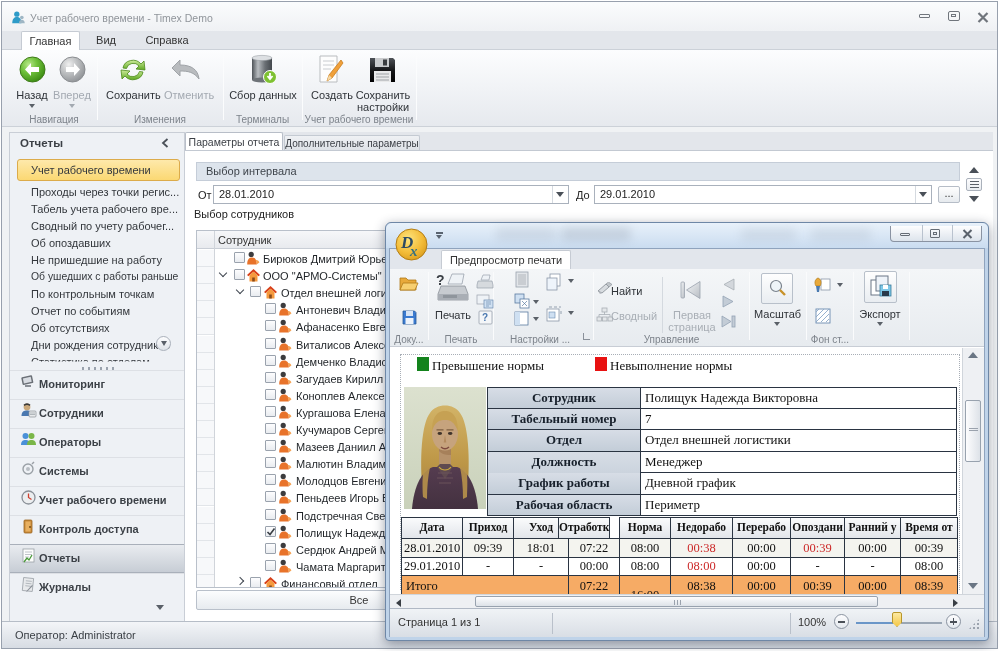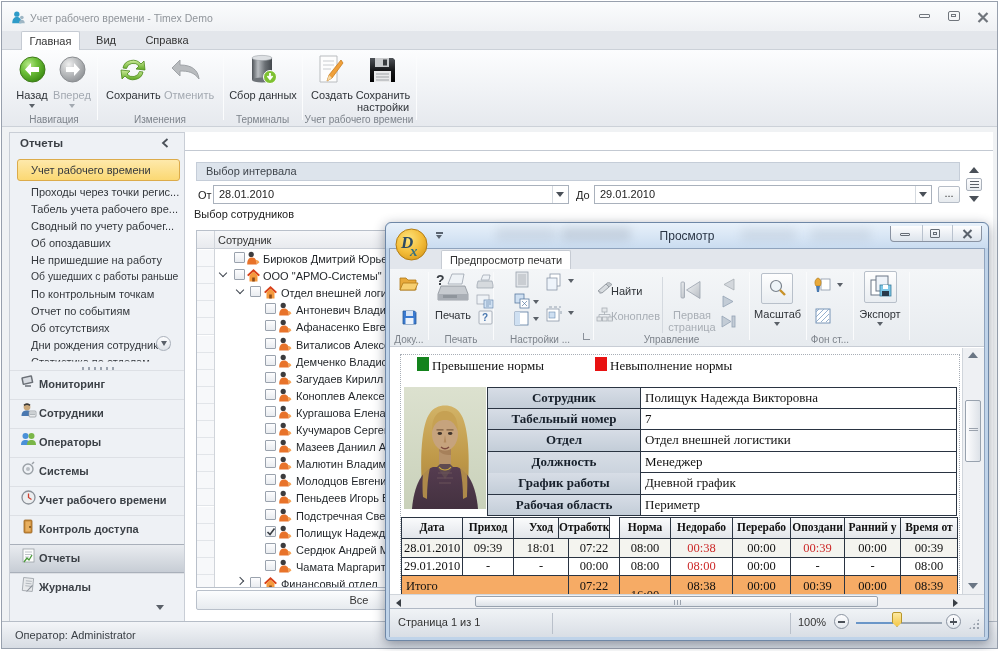--- a/index.html
+++ b/index.html
@@ -253,20 +253,24 @@
         <path d="M4 15 l3 -4 2 2 3 -5" stroke="#4a9a3a" stroke-width="1.3" fill="none"></path>
       </svg>
     <svg class="abs" style="left:10px;top:443px;" width="17" height="17" viewBox="0 0 17 17">
         <rect x="3" y="2" width="10" height="13" fill="#e8eaec" stroke="#9aa0a6" stroke-width="0.8" transform="rotate(6 8 8)"></rect>
         <path d="M5.5 5 h6 M5.5 7.5 h6 M5.5 10 h6" stroke="#a8adb3" stroke-width="0.8" transform="rotate(6 8 8)"></path>
         <path d="M12 9 L7 14.5 L6 16 L7.5 15.3 L13 9.8 Z" fill="#8a9098"></path>
       </svg>
     <div style="position:absolute;left:146px;top:472px;width:0;height:0;border-left:4px solid transparent;border-right:4px solid transparent;border-top:5px solid #5a6068;"></div>
   </div>
   <div id="content">
+    <div id="ctabrow">
+      <div class="ctab" style="left:0px;top:0px;width:98px;height:19px;line-height:19px;background:#fff;border:1px solid #b8bec8;border-bottom:none;border-radius:2px 2px 0 0;font-size:10.5px;">Параметры отчета</div>
+      <div class="ctab" style="left:99px;top:3px;width:136px;height:16px;line-height:16px;background:linear-gradient(#eff1f4,#dde1e6);border:1px solid #c4cad2;border-bottom:none;border-radius:2px 2px 0 0;font-size:10px;">Дополнительные параметры</div>
+    </div>
     <div id="cpanel">
       <div style="position:absolute;left:11px;top:11px;width:764px;height:19px;background:#dde4ec;border:1px solid #c5cdd8;font-size:11px;color:#3f454c;line-height:17px;padding-left:9px;">Выбор интервала</div>
       <div style="position:absolute;left:13px;top:38px;font-size:11px;color:#222;">От</div>
       <div class="field" style="left:28px;top:34px;width:356px;">28.01.2010</div>
       <div style="position:absolute;left:367px;top:35px;width:16px;height:17px;border-left:1px solid #d5dae0;"></div>
       <div class="fieldarr" style="left:371px;top:41px;"></div>
       <div style="position:absolute;left:391px;top:38px;font-size:11px;color:#222;">До</div>
       <div class="field" style="left:409px;top:34px;width:338px;">29.01.2010</div>
       <div style="position:absolute;left:730px;top:35px;width:16px;height:17px;border-left:1px solid #d5dae0;"></div>
       <div class="fieldarr" style="left:734px;top:41px;"></div>
@@ -458,21 +462,20 @@
   <div id="statusbar">
       <div style="position:absolute;left:13px;top:7px;">Оператор: Administrator</div>
     </div>
 </div>
 <div id="pv">
   <div id="pvtitle">
     <div style="position:absolute;left:110px;top:4px;width:60px;height:14px;background:#8a93a2;opacity:.18;filter:blur(5px);border-radius:4px;"></div>
     <div style="position:absolute;left:175px;top:4px;width:70px;height:14px;background:#77808f;opacity:.22;filter:blur(5px);border-radius:4px;"></div>
     <div style="position:absolute;left:355px;top:5px;width:55px;height:13px;background:#8a93a2;opacity:.16;filter:blur(5px);border-radius:4px;"></div>
     <div style="position:absolute;left:425px;top:5px;width:60px;height:13px;background:#8a93a2;opacity:.16;filter:blur(5px);border-radius:4px;"></div>
-    <div style="position:absolute;left:0;top:6px;width:602px;text-align:center;font-size:12px;color:#2a3545;">Просмотр</div>
     <div style="position:absolute;left:50px;top:9px;width:7px;height:1.5px;background:#5a6470;"></div>
       <div style="position:absolute;left:50px;top:12px;width:0;height:0;border-left:3.5px solid transparent;border-right:3.5px solid transparent;border-top:4px solid #5a6470;"></div>
   </div>
   <div style="position:absolute;left:504px;top:3px;width:92px;height:16px;background:linear-gradient(#fdfdfe,#dde4ec);border:1px solid #8a93a2;border-top:none;border-radius:0 0 4px 4px;">
     <div style="position:absolute;left:9px;top:7px;width:10px;height:3px;border:1px solid #666d76;border-radius:1px;"></div>
     <div style="position:absolute;left:31px;top:-1px;width:1px;height:16px;background:#b9c2ce;"></div>
     <div style="position:absolute;left:39px;top:3px;width:10px;height:9px;border:1px solid #666d76;border-radius:1px;">
         <div style="position:absolute;left:2px;top:1.5px;width:4px;height:3px;border:1px solid #666d76;"></div>
       </div>
     <div style="position:absolute;left:61px;top:-1px;width:1px;height:16px;background:#b9c2ce;"></div>
@@ -576,21 +579,21 @@
           <path d="M10 2 L13 5 L16 2.5 L12.5 0 Z" fill="#c0c5ca" stroke="#8f959c" stroke-width="0.7"></path>
         </svg>
       <div class="pvbtnlabel" style="left:221px;top:16px;">Найти</div>
       <svg class="abs" style="left:206px;top:38px;" width="17" height="16" viewBox="0 0 17 16">
           <rect x="6" y="1" width="5" height="4" fill="#e4e7ea" stroke="#a8aeb5" stroke-width="0.8"></rect>
           <rect x="1" y="10" width="4.5" height="4" fill="#e4e7ea" stroke="#a8aeb5" stroke-width="0.8"></rect>
           <rect x="6.5" y="10" width="4.5" height="4" fill="#e4e7ea" stroke="#a8aeb5" stroke-width="0.8"></rect>
           <rect x="12" y="10" width="4.5" height="4" fill="#e4e7ea" stroke="#a8aeb5" stroke-width="0.8"></rect>
           <path d="M8.5 5 v2.5 M3 10 v-2.5 h11 v2.5" stroke="#a8aeb5" stroke-width="0.8" fill="none"></path>
         </svg>
-      <div class="pvbtnlabel" style="left:221px;top:41px;color:#a8aeb5;">Коноплев</div>
+      <div class="pvbtnlabel" style="left:221px;top:41px;color:#a8aeb5;">Сводный</div>
       <div style="position:absolute;left:272px;top:8px;width:1px;height:56px;background:#d4d9df;"></div>
       <svg class="abs" style="left:289px;top:11px;" width="23" height="20" viewBox="0 0 23 20">
           <defs>
             <linearGradient id="arr1" x1="0" y1="0" x2="1" y2="1">
               <stop offset="0" stop-color="#f2f4f6"></stop>
               <stop offset="1" stop-color="#b8bdc3"></stop>
             </linearGradient>
           </defs>
           <rect x="2" y="2" width="3.5" height="16" rx="1" fill="url(#arr1)" stroke="#9aa2ad" stroke-width="0.8"></rect>
           <path d="M21 1.5 L21 18.5 L7.5 10 Z" fill="url(#arr1)" stroke="#9aa2ad" stroke-width="0.8"></path>

